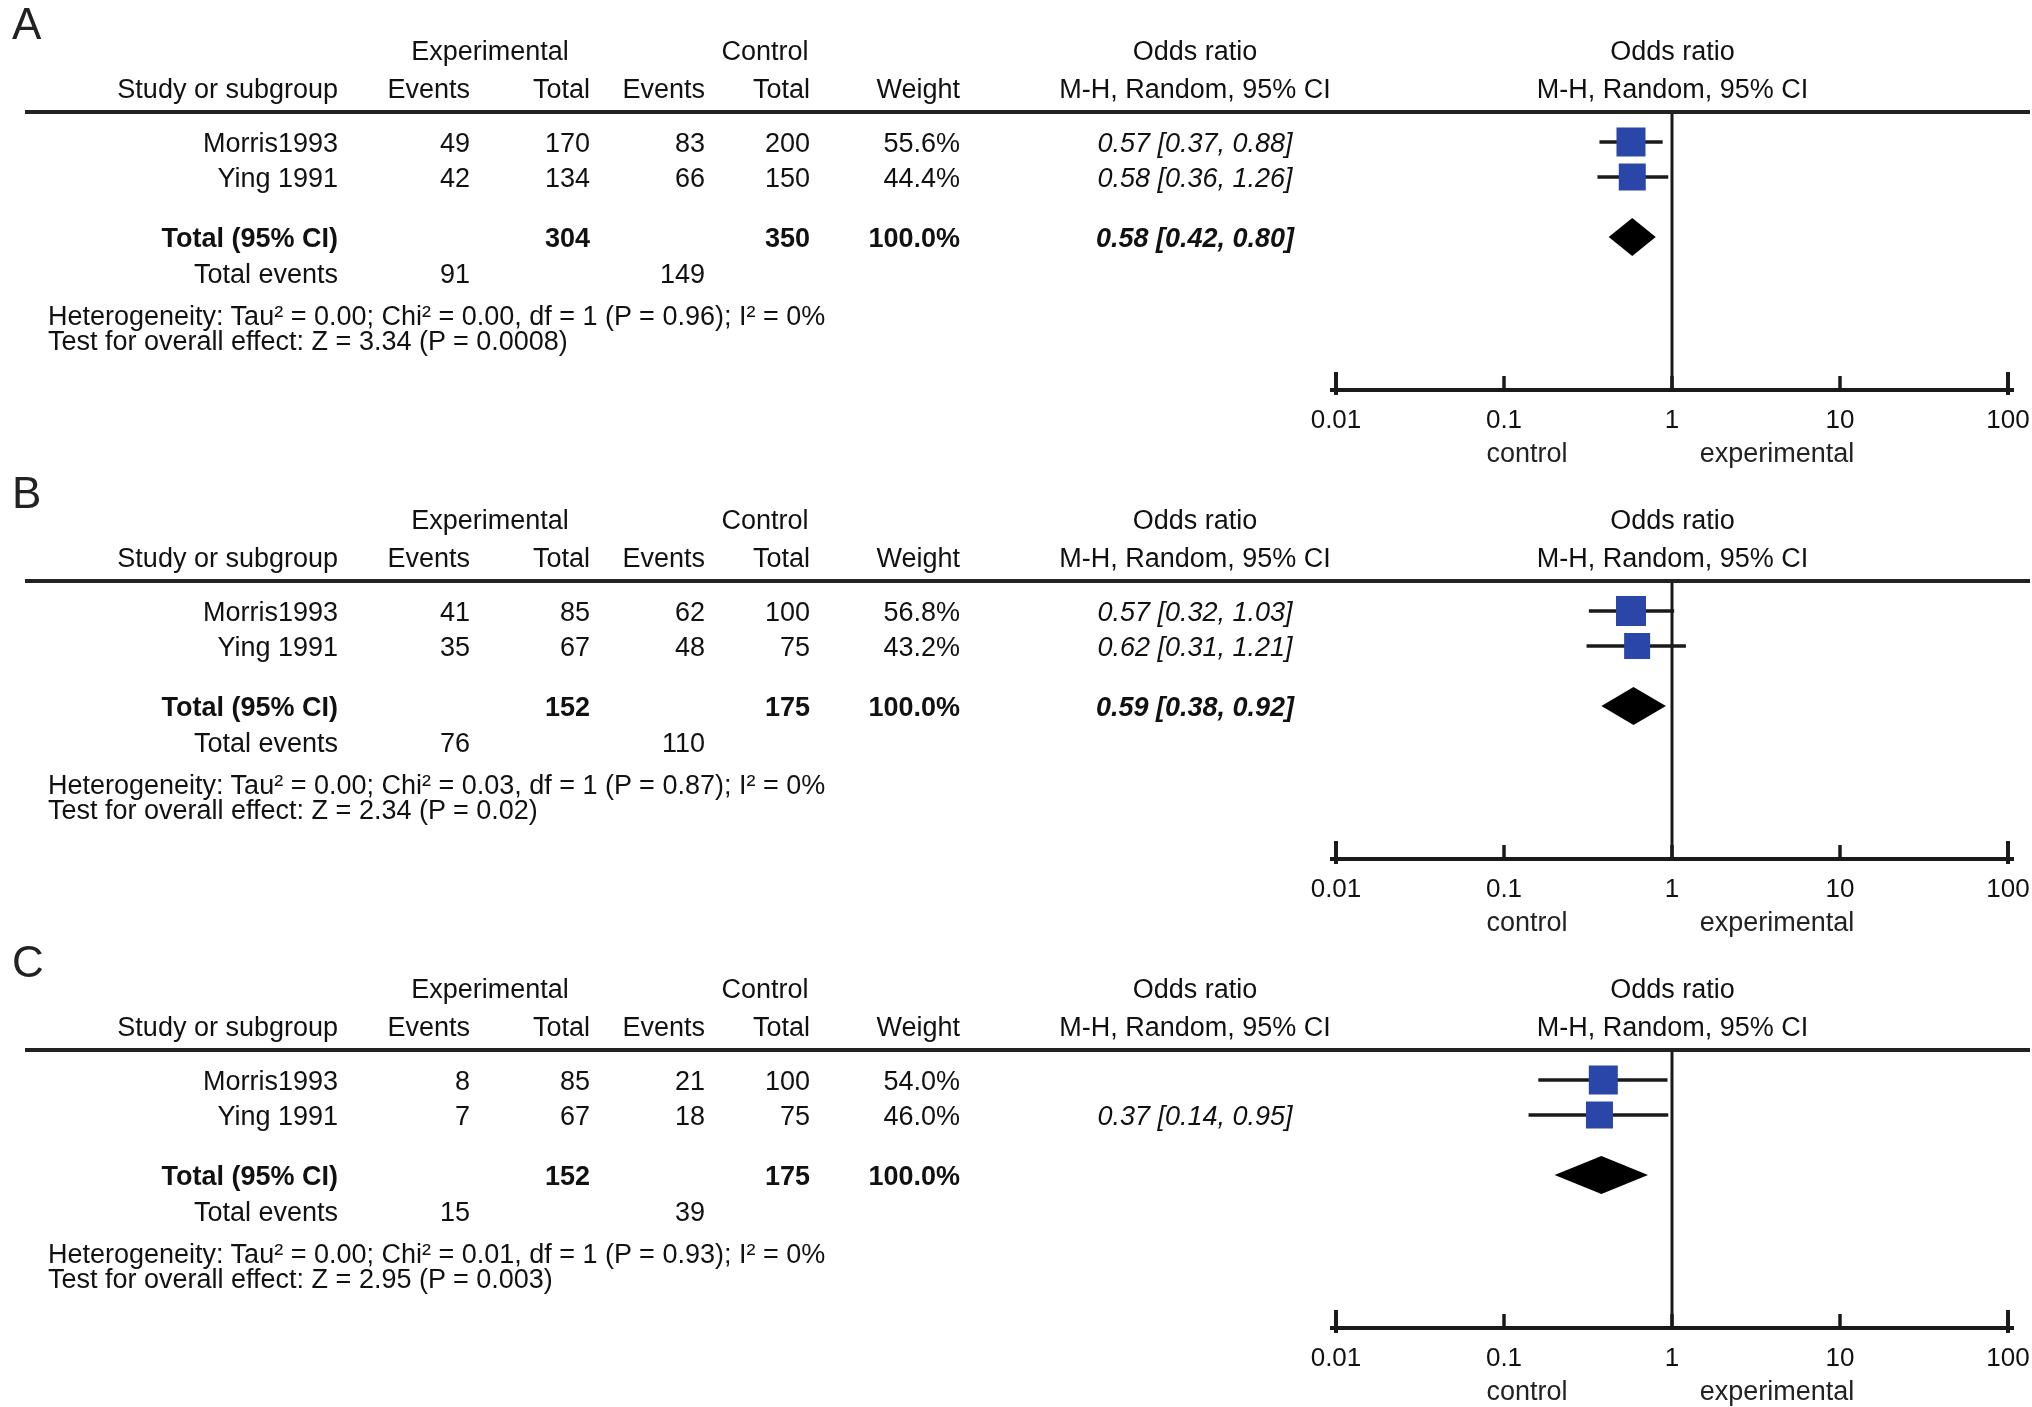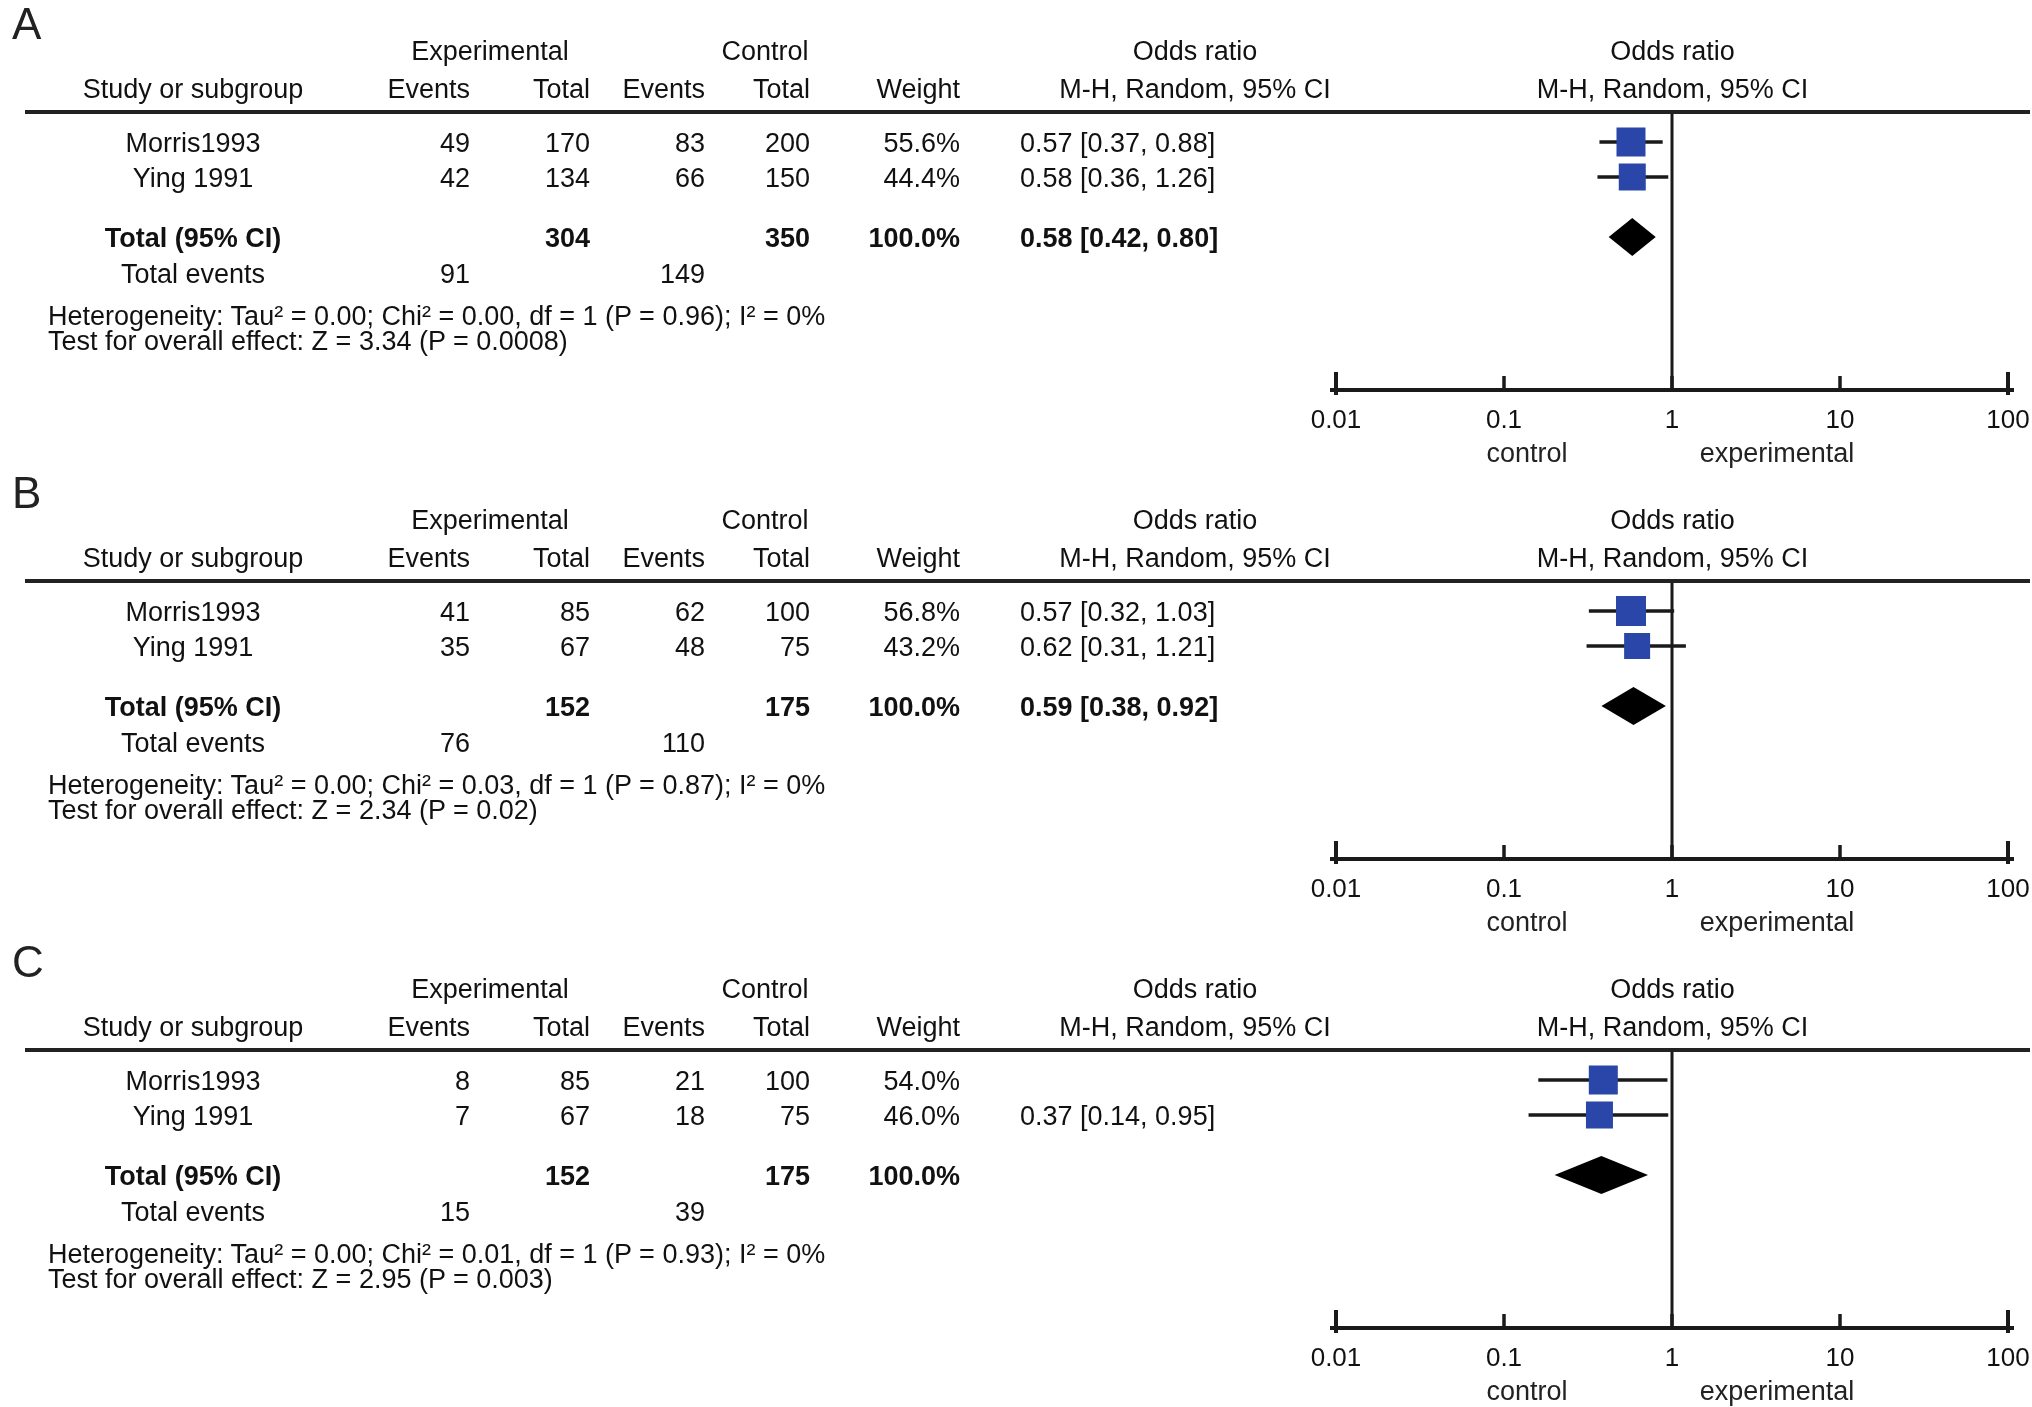--- a/index.html
+++ b/index.html
@@ -6,27 +6,27 @@
   body{
     width:2032px;height:1407px;background:#ffffff;position:relative;overflow:hidden;
     font-family:"Liberation Sans", sans-serif;color:#111;
   }
   #figure{position:absolute;inset:0;}
   .panel{position:absolute;left:0;width:2032px;height:469px;}
   .panel-label{position:absolute;left:12px;top:0px;font-size:44px;line-height:48px;color:#222;}
   .cell{position:absolute;height:34px;line-height:34px;font-size:27px;white-space:nowrap;}
   .bold{font-weight:bold;}
   
-  .col-study{left:48px;width:290px;text-align:center;}
+  .col-study{left:48px;width:290px;text-align:right;}
   .col-e1{left:330px;width:140px;text-align:right;}
   .col-t1{left:470px;width:120px;text-align:right;}
   .col-e2{left:590px;width:115px;text-align:right;}
   .col-t2{left:705px;width:105px;text-align:right;}
   .col-w{left:810px;width:150px;text-align:right;}
-  .col-or{left:1020px;width:350px;}
+  .col-or{left:1020px;width:350px;text-align:center;font-style:italic;}
   .g-exp{left:360px;width:260px;text-align:center;}
   .g-ctl{left:655px;width:220px;text-align:center;}
   .g-or-l{left:1020px;width:350px;text-align:center;}
   .g-or-r{left:1500px;width:345px;text-align:center;}
   .col-long{left:48px;width:1260px;text-align:left;}
   
   .y-group{top:34px;}
   .y-colhdr{top:72px;}
   .y-r0{top:126px;}
   .y-r1{top:161px;}

